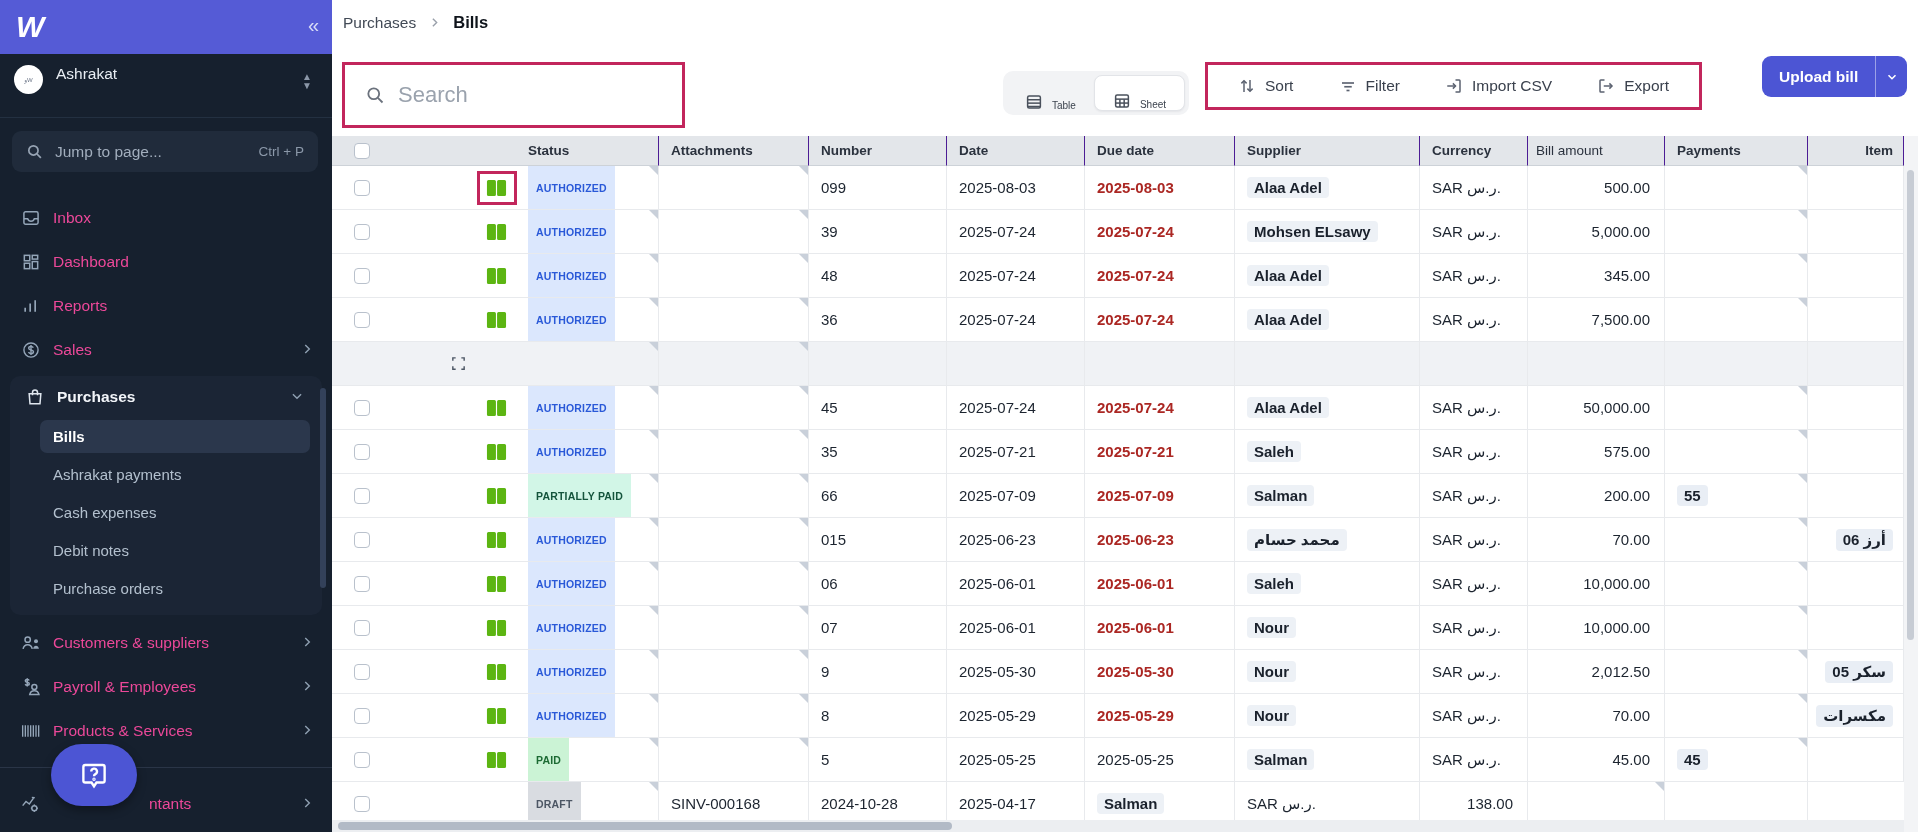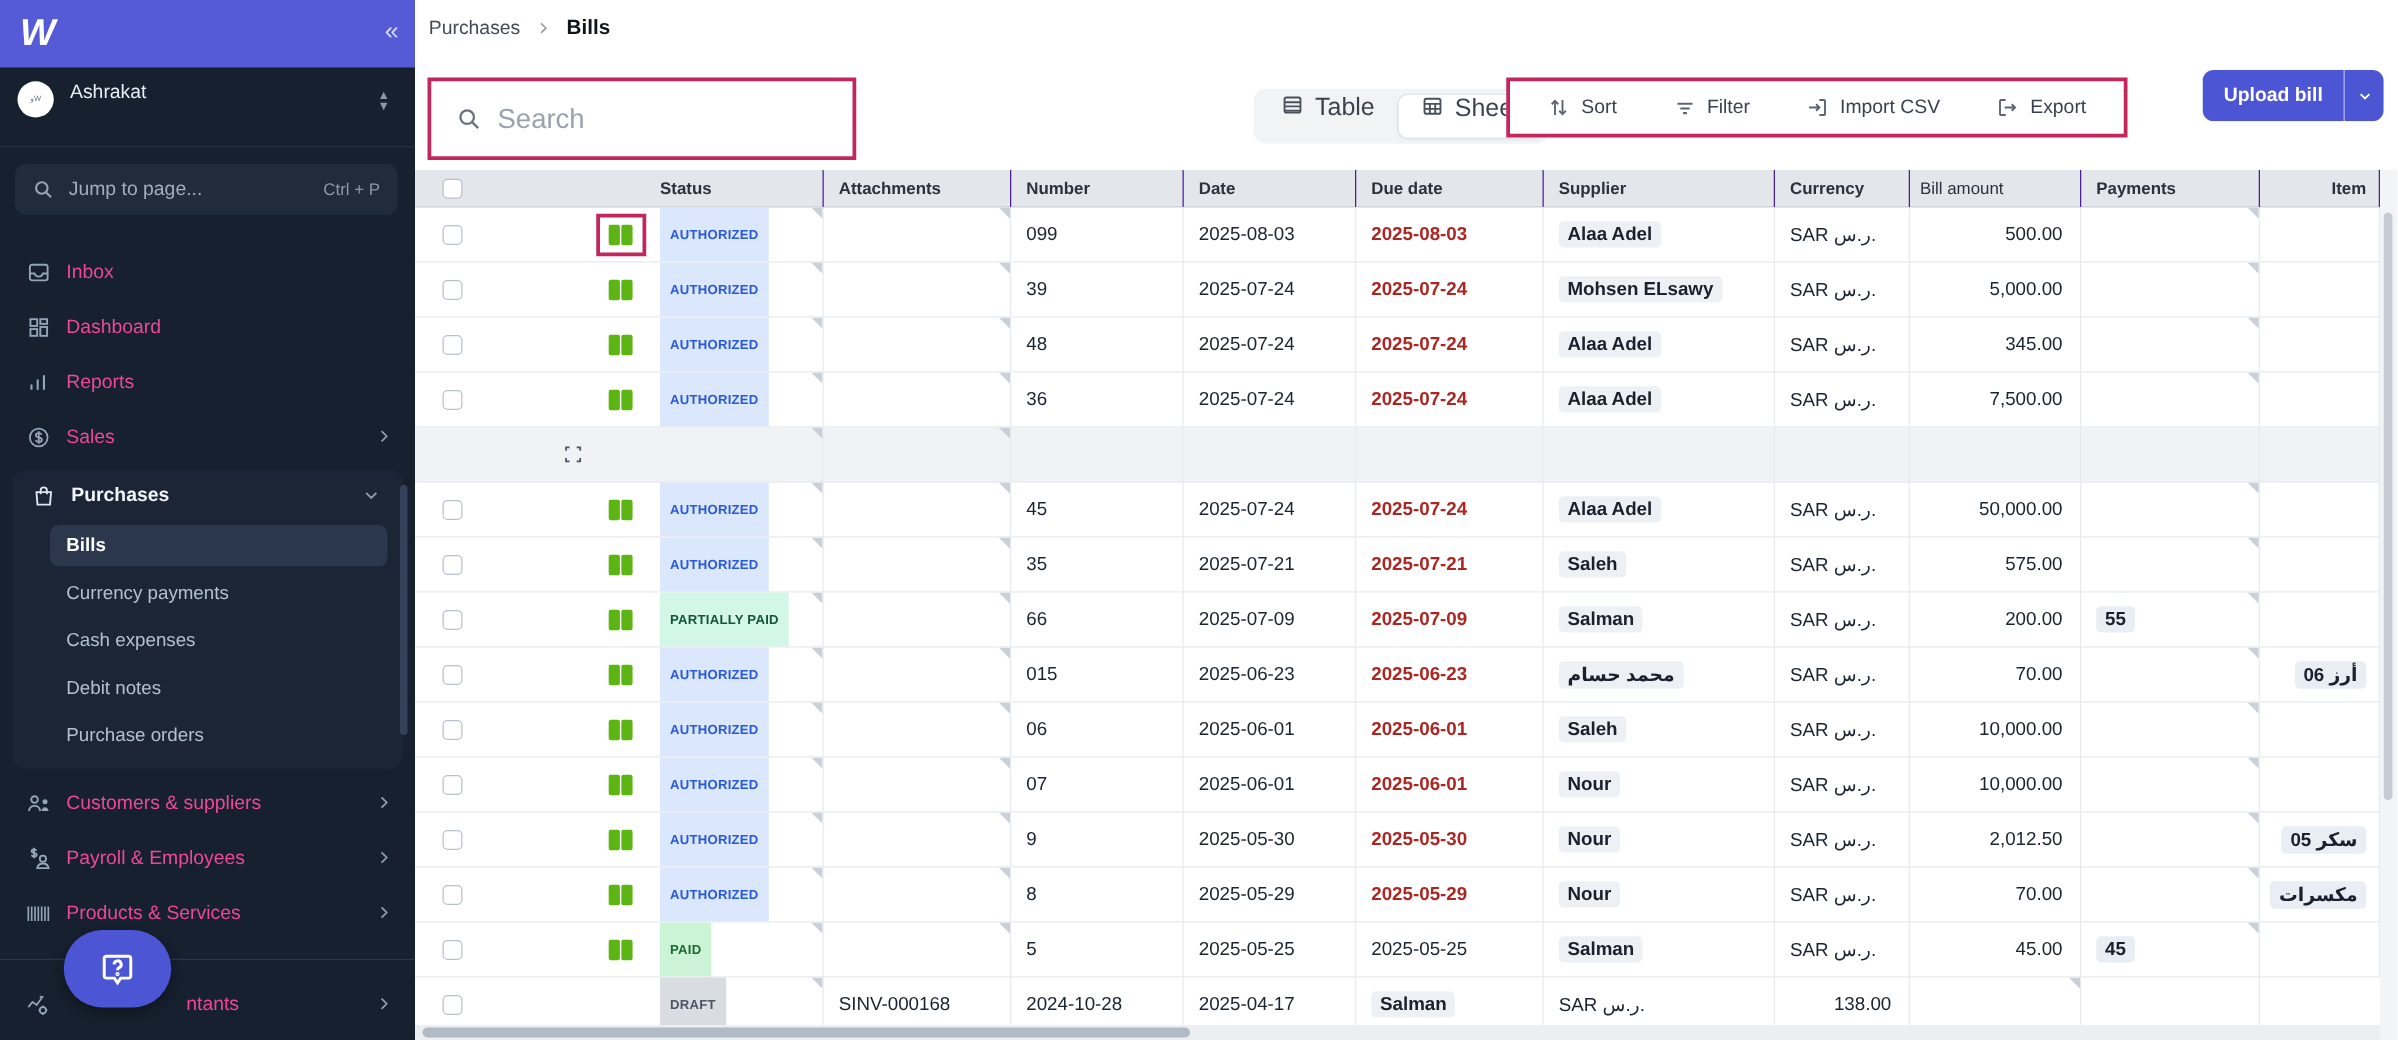--- a/index.html
+++ b/index.html
@@ -45,21 +45,21 @@
   .bc-a { font-size:15.5px; color:#424a56; cursor:pointer; }
   .bc-sep { color:#9aa1ab; display:flex; }
   .bc-b { font-size:16.5px; color:#0f141b; font-weight:bold; }
 
   .search-box { position:absolute; left:10px; top:62px; width:343px; height:66px; border:3px solid #c2265c;
     display:flex; align-items:center; padding:0 20px; background:#fff; }
   .search-box .ph { color:#9aa2ad; font-size:22px; margin-left:13px; }
 
   .segmented { position:absolute; left:671px; top:71px; height:44px; background:#f2f3f5; border-radius:10px;
     display:flex; align-items:center; padding:4px; }
-  .seg { display:flex; align-items:flex-start; gap:9px; padding:0 18px; height:36px; color:#3c434e; font-size:20px;
+  .seg { display:flex; align-items:flex-end; gap:9px; padding:0 18px; height:36px; color:#3c434e; font-size:10px;
     font-weight:500; border-radius:8px; cursor:pointer; }
   .seg.active { background:#fff; border:1px solid #e2e4e8; box-shadow:0 1px 2px rgba(20,24,31,.06); }
 
   .actions-box { position:absolute; left:873px; top:62px; width:497px; height:48px; border:3px solid #c2265c;
     display:flex; align-items:center; justify-content:space-between; padding:0 30px; background:#fff; }
   .action { display:flex; align-items:flex-end; gap:9px; color:#3a414d; font-size:15.5px; font-weight:500; cursor:pointer; white-space:nowrap; }
   .action svg { color:#5b6270; }
 
   .upload { position:absolute; left:1430px; top:56px; height:41px; display:flex; border-radius:9px; overflow:hidden; cursor:pointer; }
   .upload .u-main { background:#4c55d4; color:#fff; font-weight:bold; font-size:15.5px; display:flex; align-items:center; padding:0 17px; }
@@ -181,21 +181,21 @@
             </span>
             <span class="lbl">Purchases</span>
             <span class="chev"><svg width="14" height="14" viewBox="0 0 24 24" fill="none" stroke="currentColor" stroke-width="2.4">
                 <polyline points="5 9 12 16 19 9"></polyline>
               </svg></span>
           </div>
           <div class="sub-item active">
             <span>Bills</span>
           </div>
           <div class="sub-item">
-            <span>Currency payments</span>
+            <span>Ashrakat payments</span>
           </div>
           <div class="sub-item">
             <span>Cash expenses</span>
           </div>
           <div class="sub-item">
             <span>Debit notes</span>
           </div>
           <div class="sub-item">
             <span>Purchase orders</span>
           </div>

